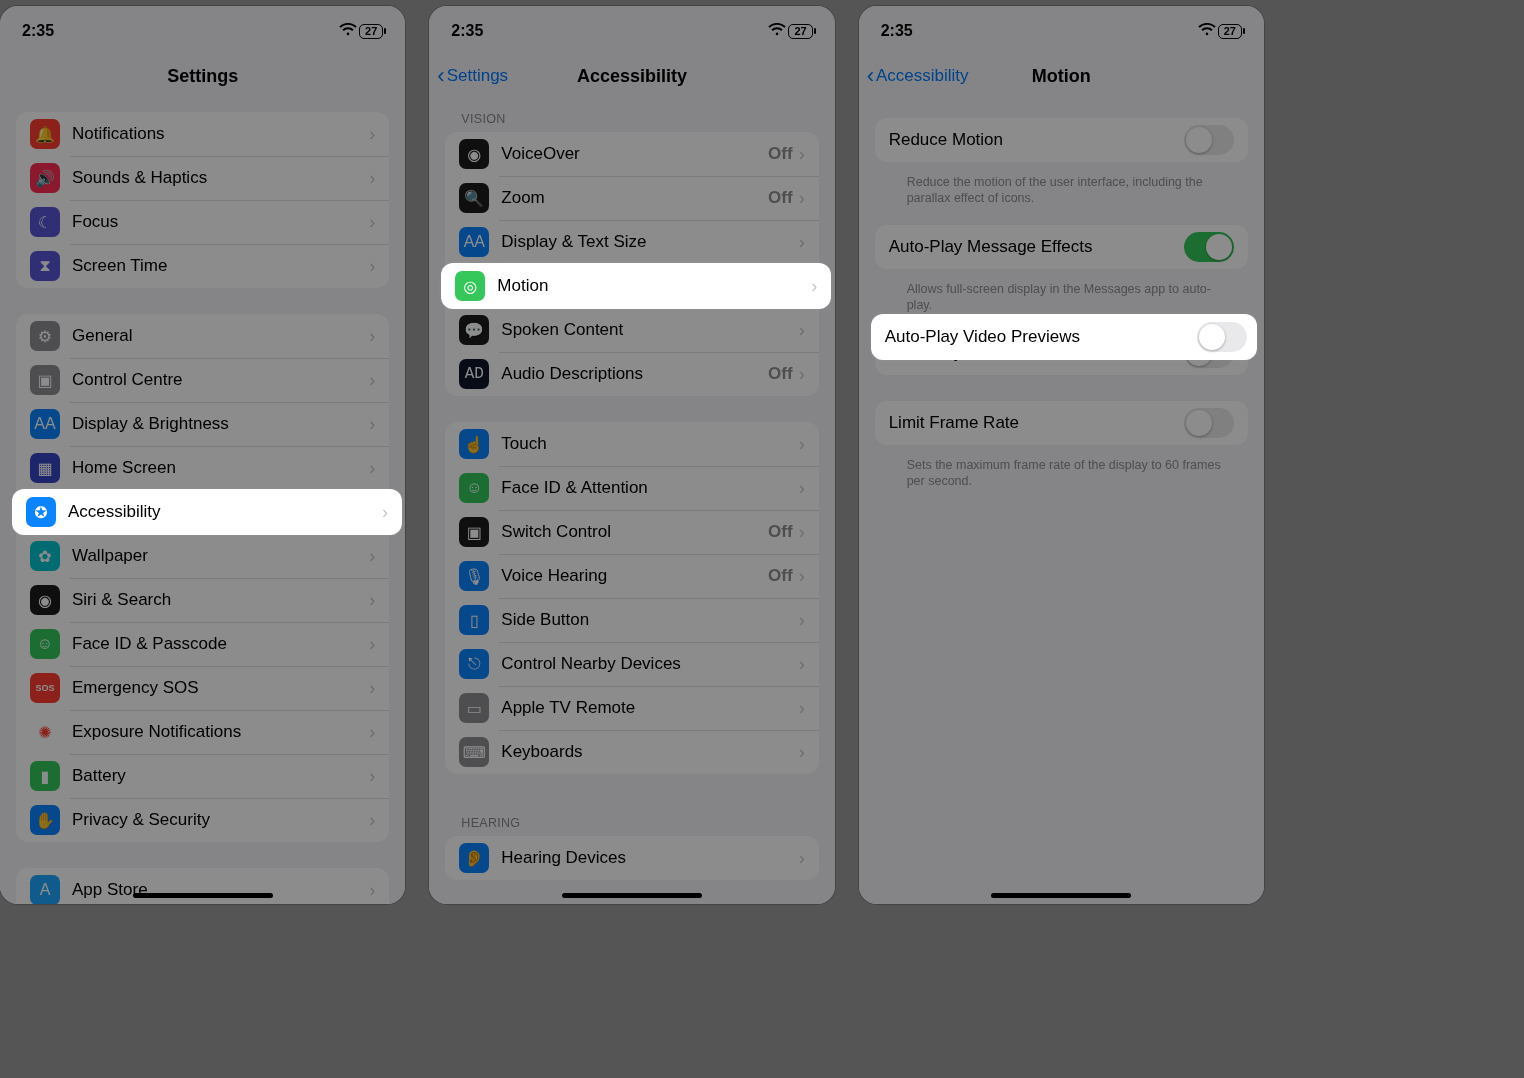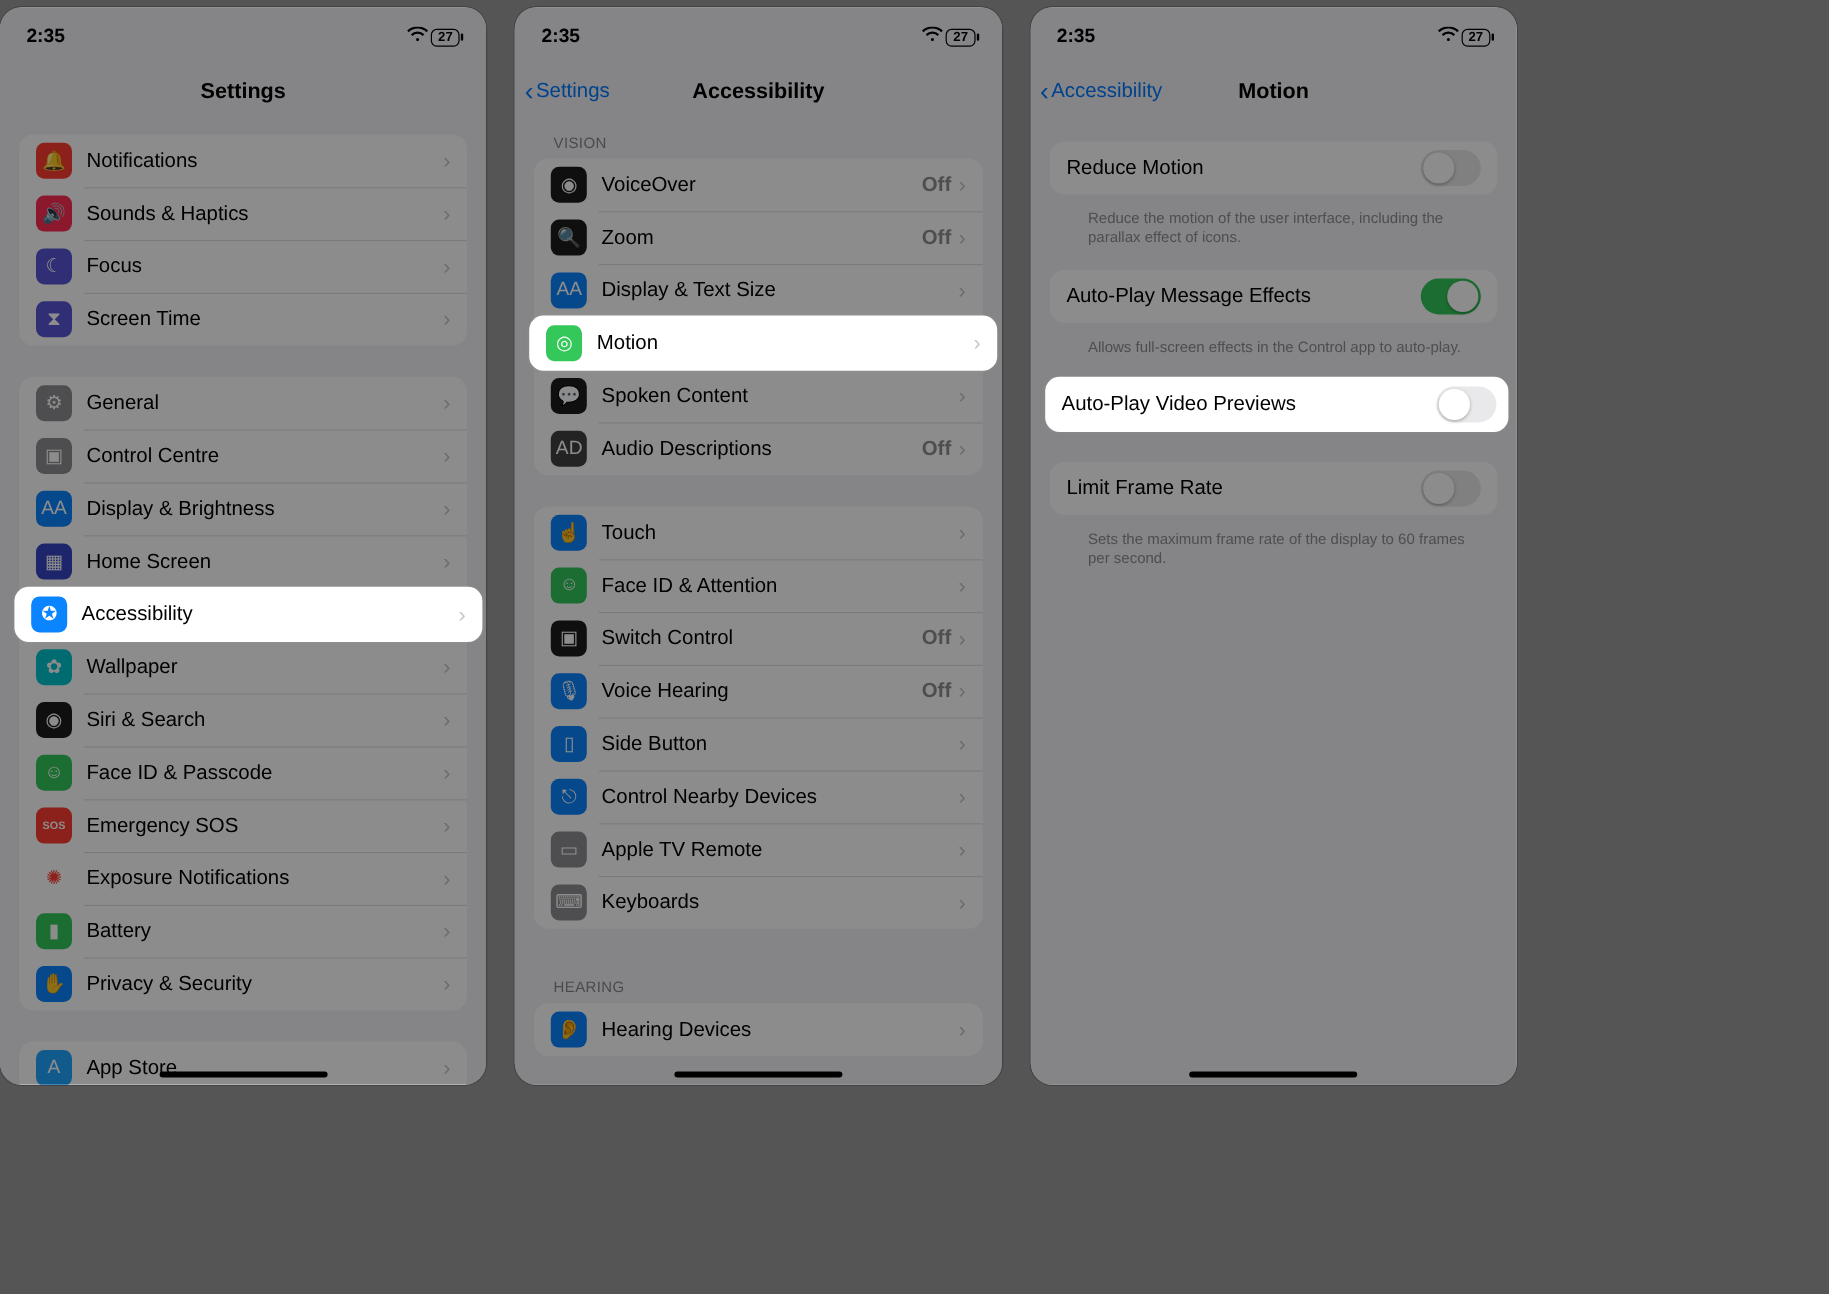--- a/index.html
+++ b/index.html
@@ -370,21 +370,21 @@
 
     <span class="chev-right">›</span>
   </div>
           <div class="row">
     <div class="icon-box" style="background:#1c1c1e;">💬</div>
     <span class="label">Spoken Content</span>
 
     <span class="chev-right">›</span>
   </div>
           <div class="row">
-    <div class="icon-box" style="background:#404040;">AD</div>
+    <div class="icon-box" style="background:#0f172a;font-family:Liberation Mono, monospace;">AD</div>
     <span class="label">Audio Descriptions</span>
     <span class="value">Off</span>
     <span class="chev-right">›</span>
   </div>
         </div>
         <div class="list-group">
           <div class="row">
     <div class="icon-box" style="background:#0a84ff;">☝</div>
     <span class="label">Touch</span>
 
@@ -480,21 +480,21 @@
         </div>
         <div class="footer-text">Reduce the motion of the user interface, including the parallax effect of icons.</div>
         <div class="list-group" style="margin-top:0">
           <div class="row no-icon">
             <span class="label">Auto-Play Message Effects</span>
             <div class="toggle on">
               <div class="knob"></div>
             </div>
           </div>
         </div>
-        <div class="footer-text">Allows full-screen effects in the Control app to auto-play.</div>
+        <div class="footer-text">Allows full-screen display in the Messages app to auto-play.</div>
         <div class="list-group" style="margin-top:0">
           <div class="row no-icon">
             <span class="label">Auto-Play Video Previews</span>
             <div class="toggle ">
               <div class="knob"></div>
             </div>
           </div>
         </div>
         <div class="list-group" style="margin-top:0">
           <div class="row no-icon">

